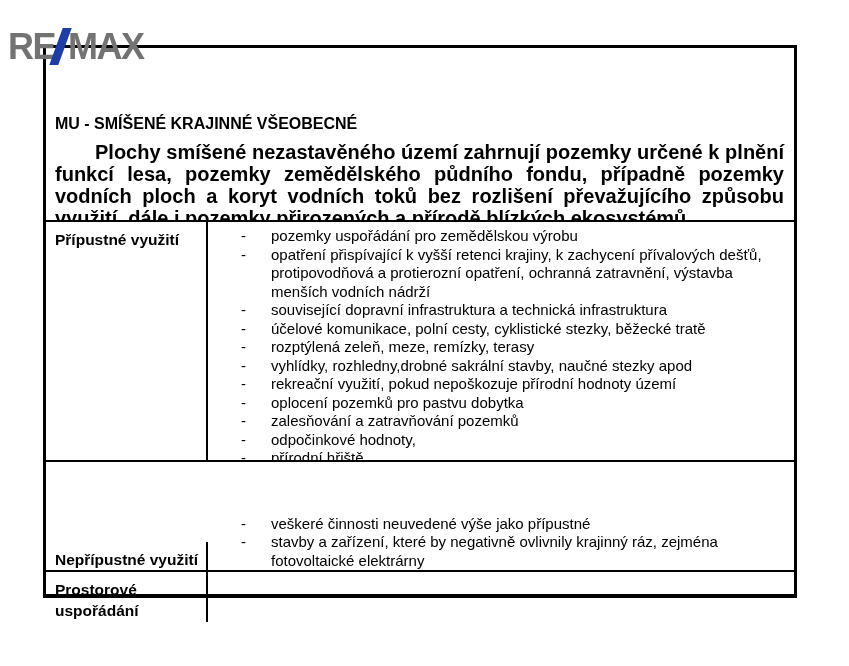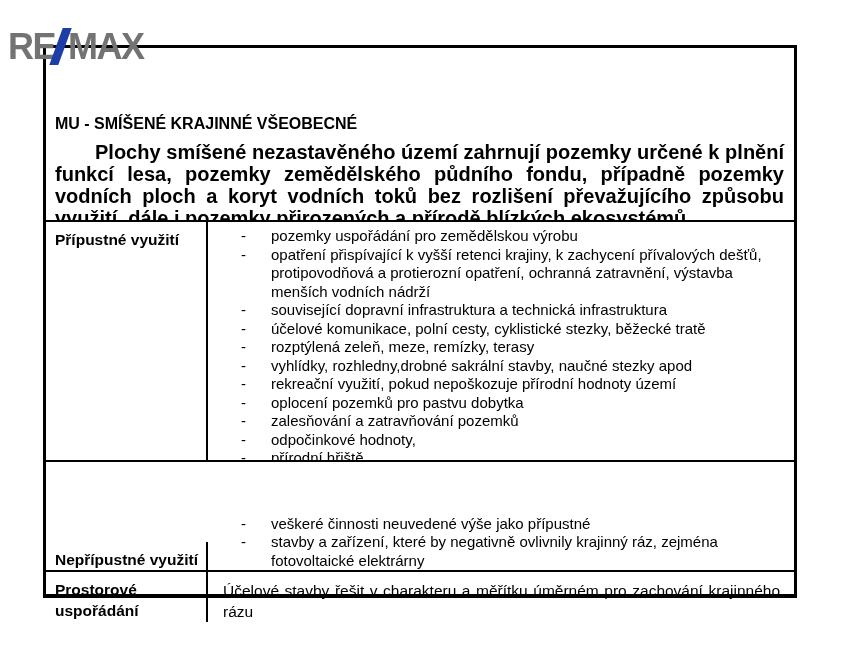--- a/index.html
+++ b/index.html
@@ -147,18 +147,15 @@
         <li>
             <span class="dash">-</span>
             <span>stavby a zařízení, které by negativně ovlivnily krajinný ráz, zejména fotovoltaické elektrárny</span>
           </li>
       </ul>
     </div>
   </div>
 
   <div class="trow trow-3">
     <div class="tlabel">Prostorové uspořádání</div>
-    <div class="tcontent">
-      <p class="row-text">Účelové stavby řešit v charakteru a měřítku úměrném pro zachování krajinného rázu</p>
-    </div>
   </div>
 
 </div>
 
 </body></html>

